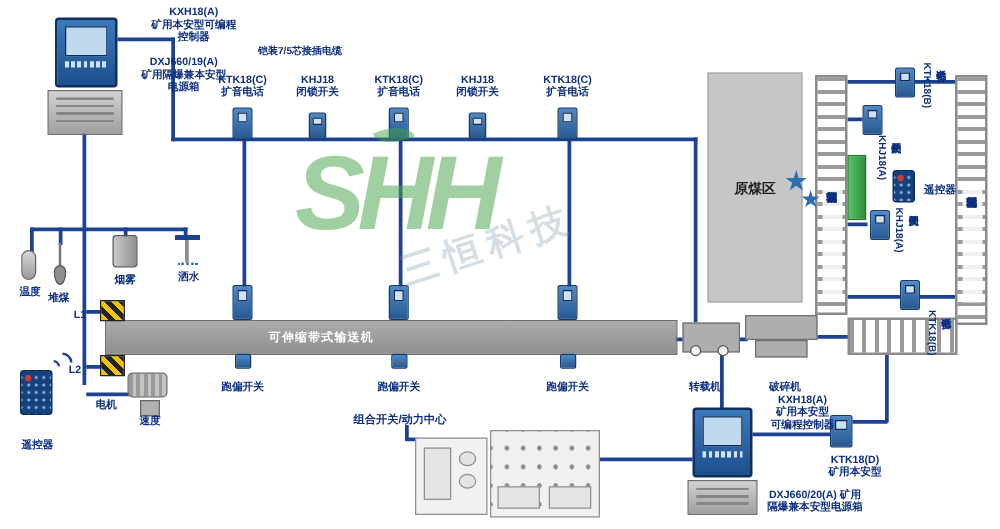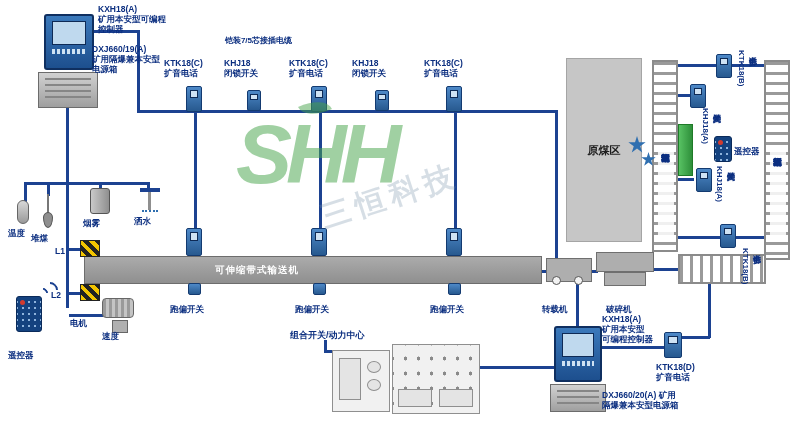--- a/index.html
+++ b/index.html
@@ -1,21 +1,21 @@
 <!DOCTYPE html>
 <html><head>
 <meta charset="utf-8">
 <style>
   *{margin:0;padding:0;box-sizing:border-box}
   html,body{background:#fff;font-family:"Liberation Sans","DejaVu Sans",sans-serif}
   #stage{position:relative;width:800px;height:423px;background:#fff;overflow:hidden}
 
   .line{position:absolute;background:#1c4291;z-index:1}
   .lbl{position:absolute;color:#0c2f80;font-weight:bold;font-size:8.5px;line-height:1.2;
-       white-space:pre-line;z-index:5}
+       text-align:center;white-space:pre-line;z-index:5}
   .vlbl{position:absolute;color:#0c2f80;font-weight:bold;font-size:8px;line-height:11px;
        writing-mode:vertical-lr;text-orientation:mixed;white-space:pre-line;z-index:5}
   .dev{position:absolute;background:linear-gradient(180deg,#4e89c8,#27598f);
        border:1px solid #133a70;border-radius:2px;z-index:4}
   .dev i.scr{display:block;margin:3px auto 0;width:62%;height:34%;
        background:#cfe2f3;border:1px solid #0e2a55}
   .ctrl{position:absolute;background:linear-gradient(180deg,#3b79bb,#1d4f8e);
        border:2px solid #0f2f60;border-radius:3px;z-index:4}
   .ctrl i.scr{display:block;margin:5px auto 0;width:74%;height:46%;
        background:#bfd9ee;border:1px solid #0e2a55}
@@ -101,21 +101,21 @@
       </div>
     <div class="pbox" style="left:38px;top:72px;width:60px;height:36px">
         <i class="slots"></i>
       </div>
     <div class="lbl" style="left:98px;top:4px;width:114px">KXH18(A)
 矿用本安型可编程
 控制器</div>
     <div class="lbl" style="left:92px;top:44px;width:110px">DXJ660/19(A)
 矿用隔爆兼本安型
 电源箱</div>
-    <div class="lbl" style="left:162px;top:36px;width:130px;text-align:right;font-size:8px">铠装7/5芯接插电缆</div>
+    <div class="lbl" style="left:175px;top:36px;width:130px;text-align:center;font-size:8px">铠装7/5芯接插电缆</div>
   </div>
 
   <div>
     <div class="lbl" style="left:164px;top:58px;width:60px">KTK18(C)
 扩音电话</div>
     <div class="lbl" style="left:224px;top:58px;width:60px">KHJ18
 闭锁开关</div>
     <div class="lbl" style="left:289px;top:58px;width:60px">KTK18(C)
 扩音电话</div>
     <div class="lbl" style="left:352px;top:58px;width:60px">KHJ18
@@ -243,21 +243,21 @@
 闭锁开关</div>
 
     <div class="dev" style="left:720px;top:224px;width:16px;height:24px">
         <i class="scr"></i>
       </div>
     <div class="vlbl" style="left:740px;top:248px;width:24px;height:74px">KTK18(B)
 扩音电话</div>
   </div>
 
   <div>
-    <div class="lbl" style="left:290px;top:330px;width:96px;font-size:9px">组合开关/动力中心</div>
+    <div class="lbl" style="left:272px;top:330px;width:96px;font-size:9px">组合开关/动力中心</div>
     <div class="cab" style="left:332px;top:350px;width:58px;height:62px">
       <div class="inner" style="left:6px;top:7px;width:22px;height:42px"></div>
       <div class="inner" style="left:34px;top:10px;width:14px;height:12px;border-radius:50%"></div>
       <div class="inner" style="left:34px;top:28px;width:14px;height:12px;border-radius:50%"></div>
     </div>
     <div class="cab dots" style="left:392px;top:344px;width:88px;height:70px">
       <div class="inner" style="left:5px;top:44px;width:34px;height:18px"></div>
       <div class="inner" style="left:46px;top:44px;width:34px;height:18px"></div>
     </div>
   </div>
@@ -270,21 +270,21 @@
     <div class="pbox" style="left:550px;top:384px;width:56px;height:28px">
         <i class="slots"></i>
       </div>
     <div class="lbl" style="left:602px;top:314px;width:80px">KXH18(A)
 矿用本安型
 可编程控制器</div>
     <div class="dev" style="left:664px;top:332px;width:18px;height:26px">
         <i class="scr"></i>
       </div>
     <div class="lbl" style="left:656px;top:362px;width:56px">KTK18(D)
-扩音电话</div>
+矿用本安型</div>
     <div class="lbl" style="left:602px;top:390px;width:100px">DXJ660/20(A) 矿用
 隔爆兼本安型电源箱</div>
   </div>
 
   <div class="wm-logo">SHH</div>
   <div class="wm-leaf"></div>
   <div class="wm-brand">三恒科技</div>
 
 </div>
 

